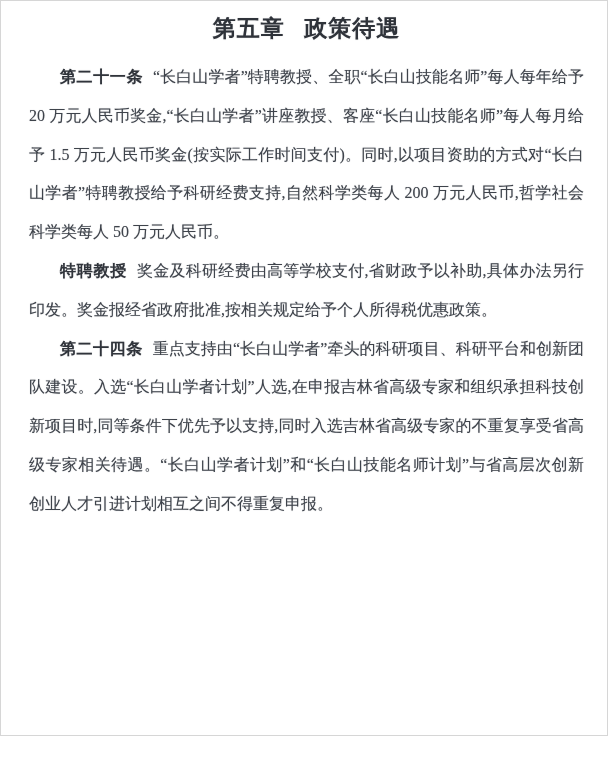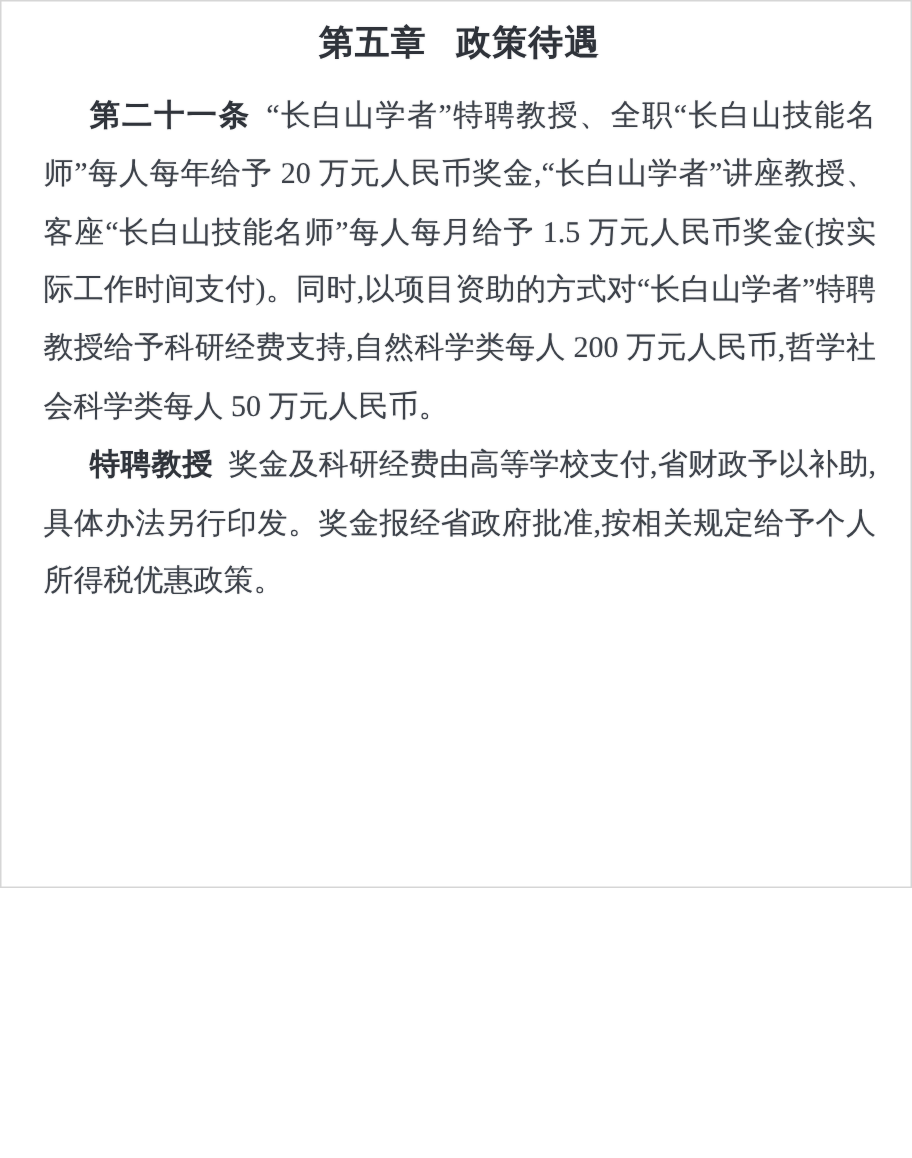--- a/index.html
+++ b/index.html
@@ -3,21 +3,21 @@
 <meta charset="utf-8">
 <style>
   html, body {
     margin: 0;
     padding: 0;
     background: #ffffff;
   }
   .page {
     position: relative;
     width: 608px;
-    height: 592px;
+    height: 736px;
     box-sizing: border-box;
     background: #ffffff;
     border: 1px solid #d6d6d6;
     padding: 13px 23px 0 28px;
     overflow: hidden;
     font-family: "Liberation Serif", "DejaVu Serif", serif;
     color: #3e434b;
     
     text-shadow: 0 0 1px rgba(62, 67, 75, 0.35);
   }
@@ -27,21 +27,21 @@
     font-size: 23px;
     line-height: 30px;
     font-weight: bold;
     color: #2f333a;
     letter-spacing: 1px;
   }
   .chapter-heading .chapter-title {
     margin-left: 0.85em;
   }
   .doc-body {
-    font-size: 20px;
+    font-size: 16px;
     line-height: 38.8px;
     text-align: justify;
     text-justify: inter-ideograph;
   }
   .article {
     margin: 0;
     padding: 0;
     text-indent: 31px;
   }
   .article-label {
@@ -60,15 +60,16 @@
     <span class="chapter-no">第五章</span><span class="chapter-title">政策待遇</span>
   </h1>
 
   <div class="doc-body">
 
     <p class="article"><b class="article-label">第二十一条</b><span class="article-text">“长白山学者”特聘教授、全职“长白山技能名师”每人每年给予 20 万元人民币奖金,“长白山学者”讲座教授、客座“长白山技能名师”每人每月给予 1.5 万元人民币奖金(按实际工作时间支付)。同时,以项目资助的方式对“长白山学者”特聘教授给予科研经费支持,自然科学类每人 200 万元人民币,哲学社会科学类每人 50 万元人民币。</span></p>
 
     <p class="article"><b class="article-label">特聘教授</b><span class="article-text">奖金及科研经费由高等学校支付,省财政予以补助,具体办法另行印发。奖金报经省政府批准,按相关规定给予个人所得税优惠政策。</span></p>
 
 
+    <p class="article"><b class="article-label">第二十四条</b><span class="article-text">重点支持由“长白山学者”牵头的科研项目、科研平台和创新团队建设。入选“长白山学者计划”人选,在申报吉林省高级专家和组织承担科技创新项目时,同等条件下优先予以支持,同时入选吉林省高级专家的不重复享受省高级专家相关待遇。“长白山学者计划”和“长白山技能名师计划”与省高层次创新创业人才引进计划相互之间不得重复申报。</span></p>
 
   </div>
 </div>
 
 </body></html>

